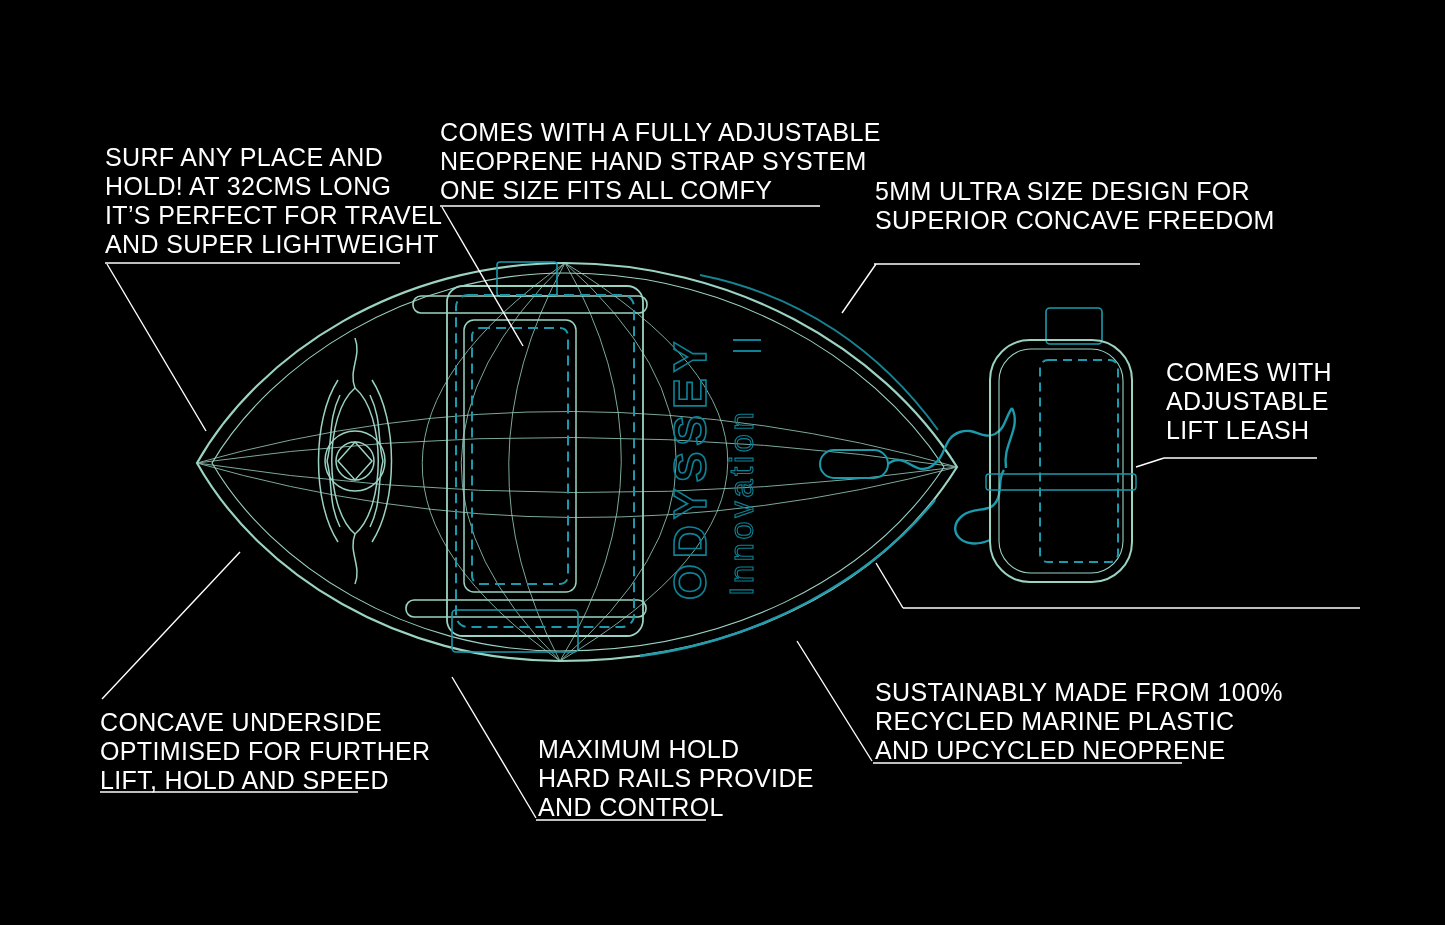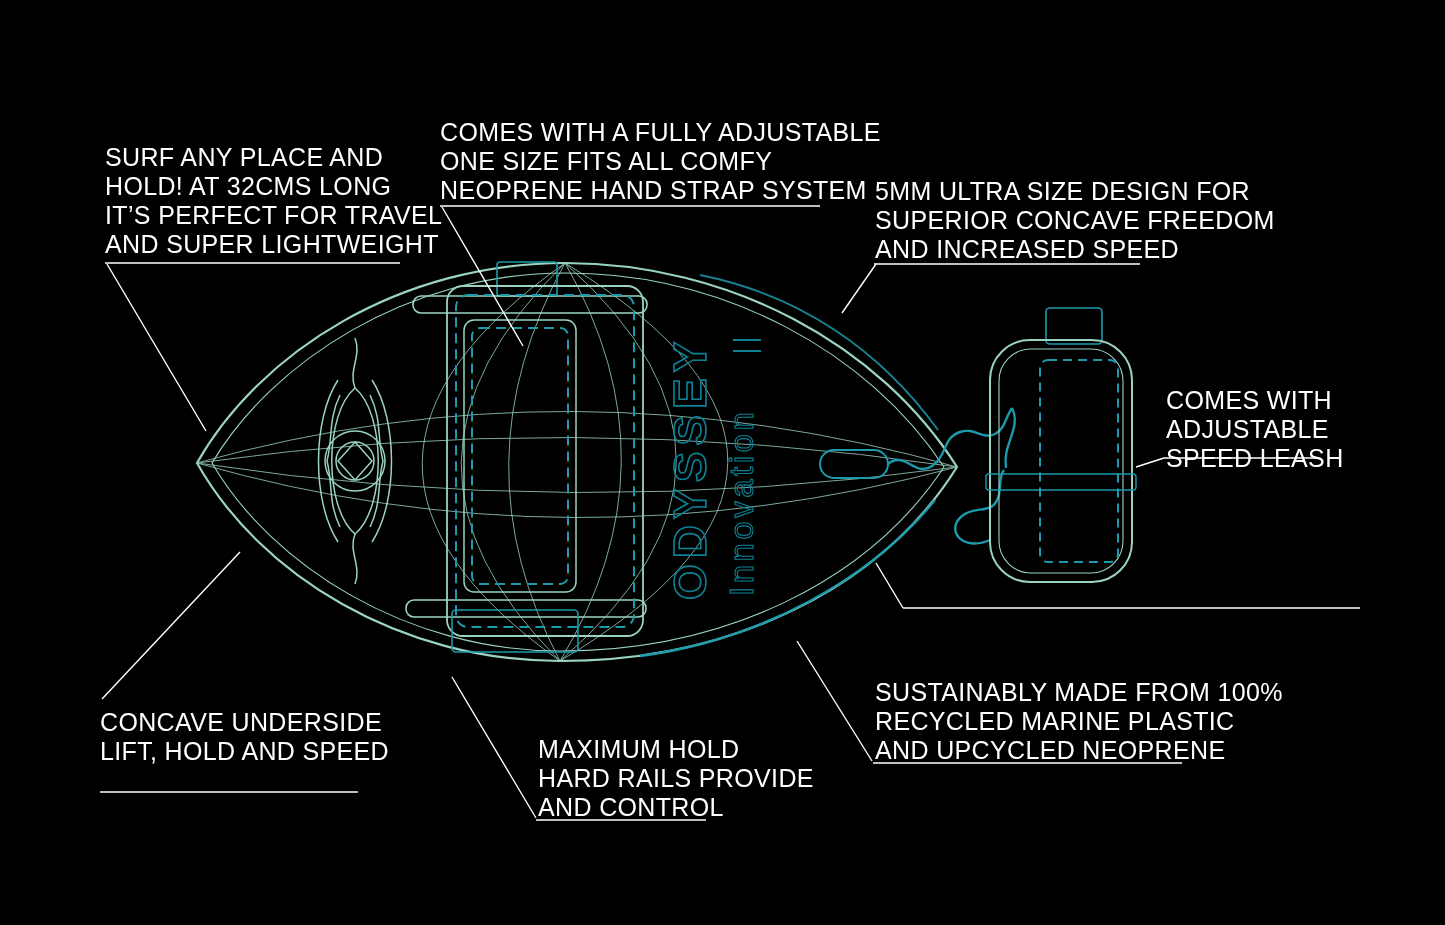--- a/index.html
+++ b/index.html
@@ -122,39 +122,39 @@
 
   <div class="annotation" style="left:105px; top:137px">
     <div>SURF ANY PLACE AND</div>
     <div>HOLD! AT 32CMS LONG</div>
     <div>IT’S PERFECT FOR TRAVEL</div>
     <div>AND SUPER LIGHTWEIGHT</div>
   </div>
 
   <div class="annotation" style="left:440px; top:112px">
     <div>COMES WITH A FULLY ADJUSTABLE</div>
+    <div>NEOPRENE HAND STRAP SYSTEM</div>
     <div>ONE SIZE FITS ALL COMFY</div>
-    <div>NEOPRENE HAND STRAP SYSTEM</div>
   </div>
 
   <div class="annotation" style="left:875px; top:171px">
     <div>5MM ULTRA SIZE DESIGN FOR</div>
     <div>SUPERIOR CONCAVE FREEDOM</div>
-    <div>AND INCREASED SPEED</div>
   </div>
 
-  <div class="annotation" style="left:1166px; top:380px">
+  <div class="annotation" style="left:1166px; top:352px">
     <div>COMES WITH</div>
     <div>ADJUSTABLE</div>
-    <div>SPEED LEASH</div>
+    <div>LIFT LEASH</div>
   </div>
 
 
   <div class="annotation" style="left:100px; top:702px">
     <div>CONCAVE UNDERSIDE</div>
+    <div>OPTIMISED FOR FURTHER</div>
     <div>LIFT, HOLD AND SPEED</div>
   </div>
 
   <div class="annotation" style="left:538px; top:729px">
     <div>MAXIMUM HOLD</div>
     <div>HARD RAILS PROVIDE</div>
     <div>AND CONTROL</div>
   </div>
 
   <div class="annotation" style="left:875px; top:672px">

